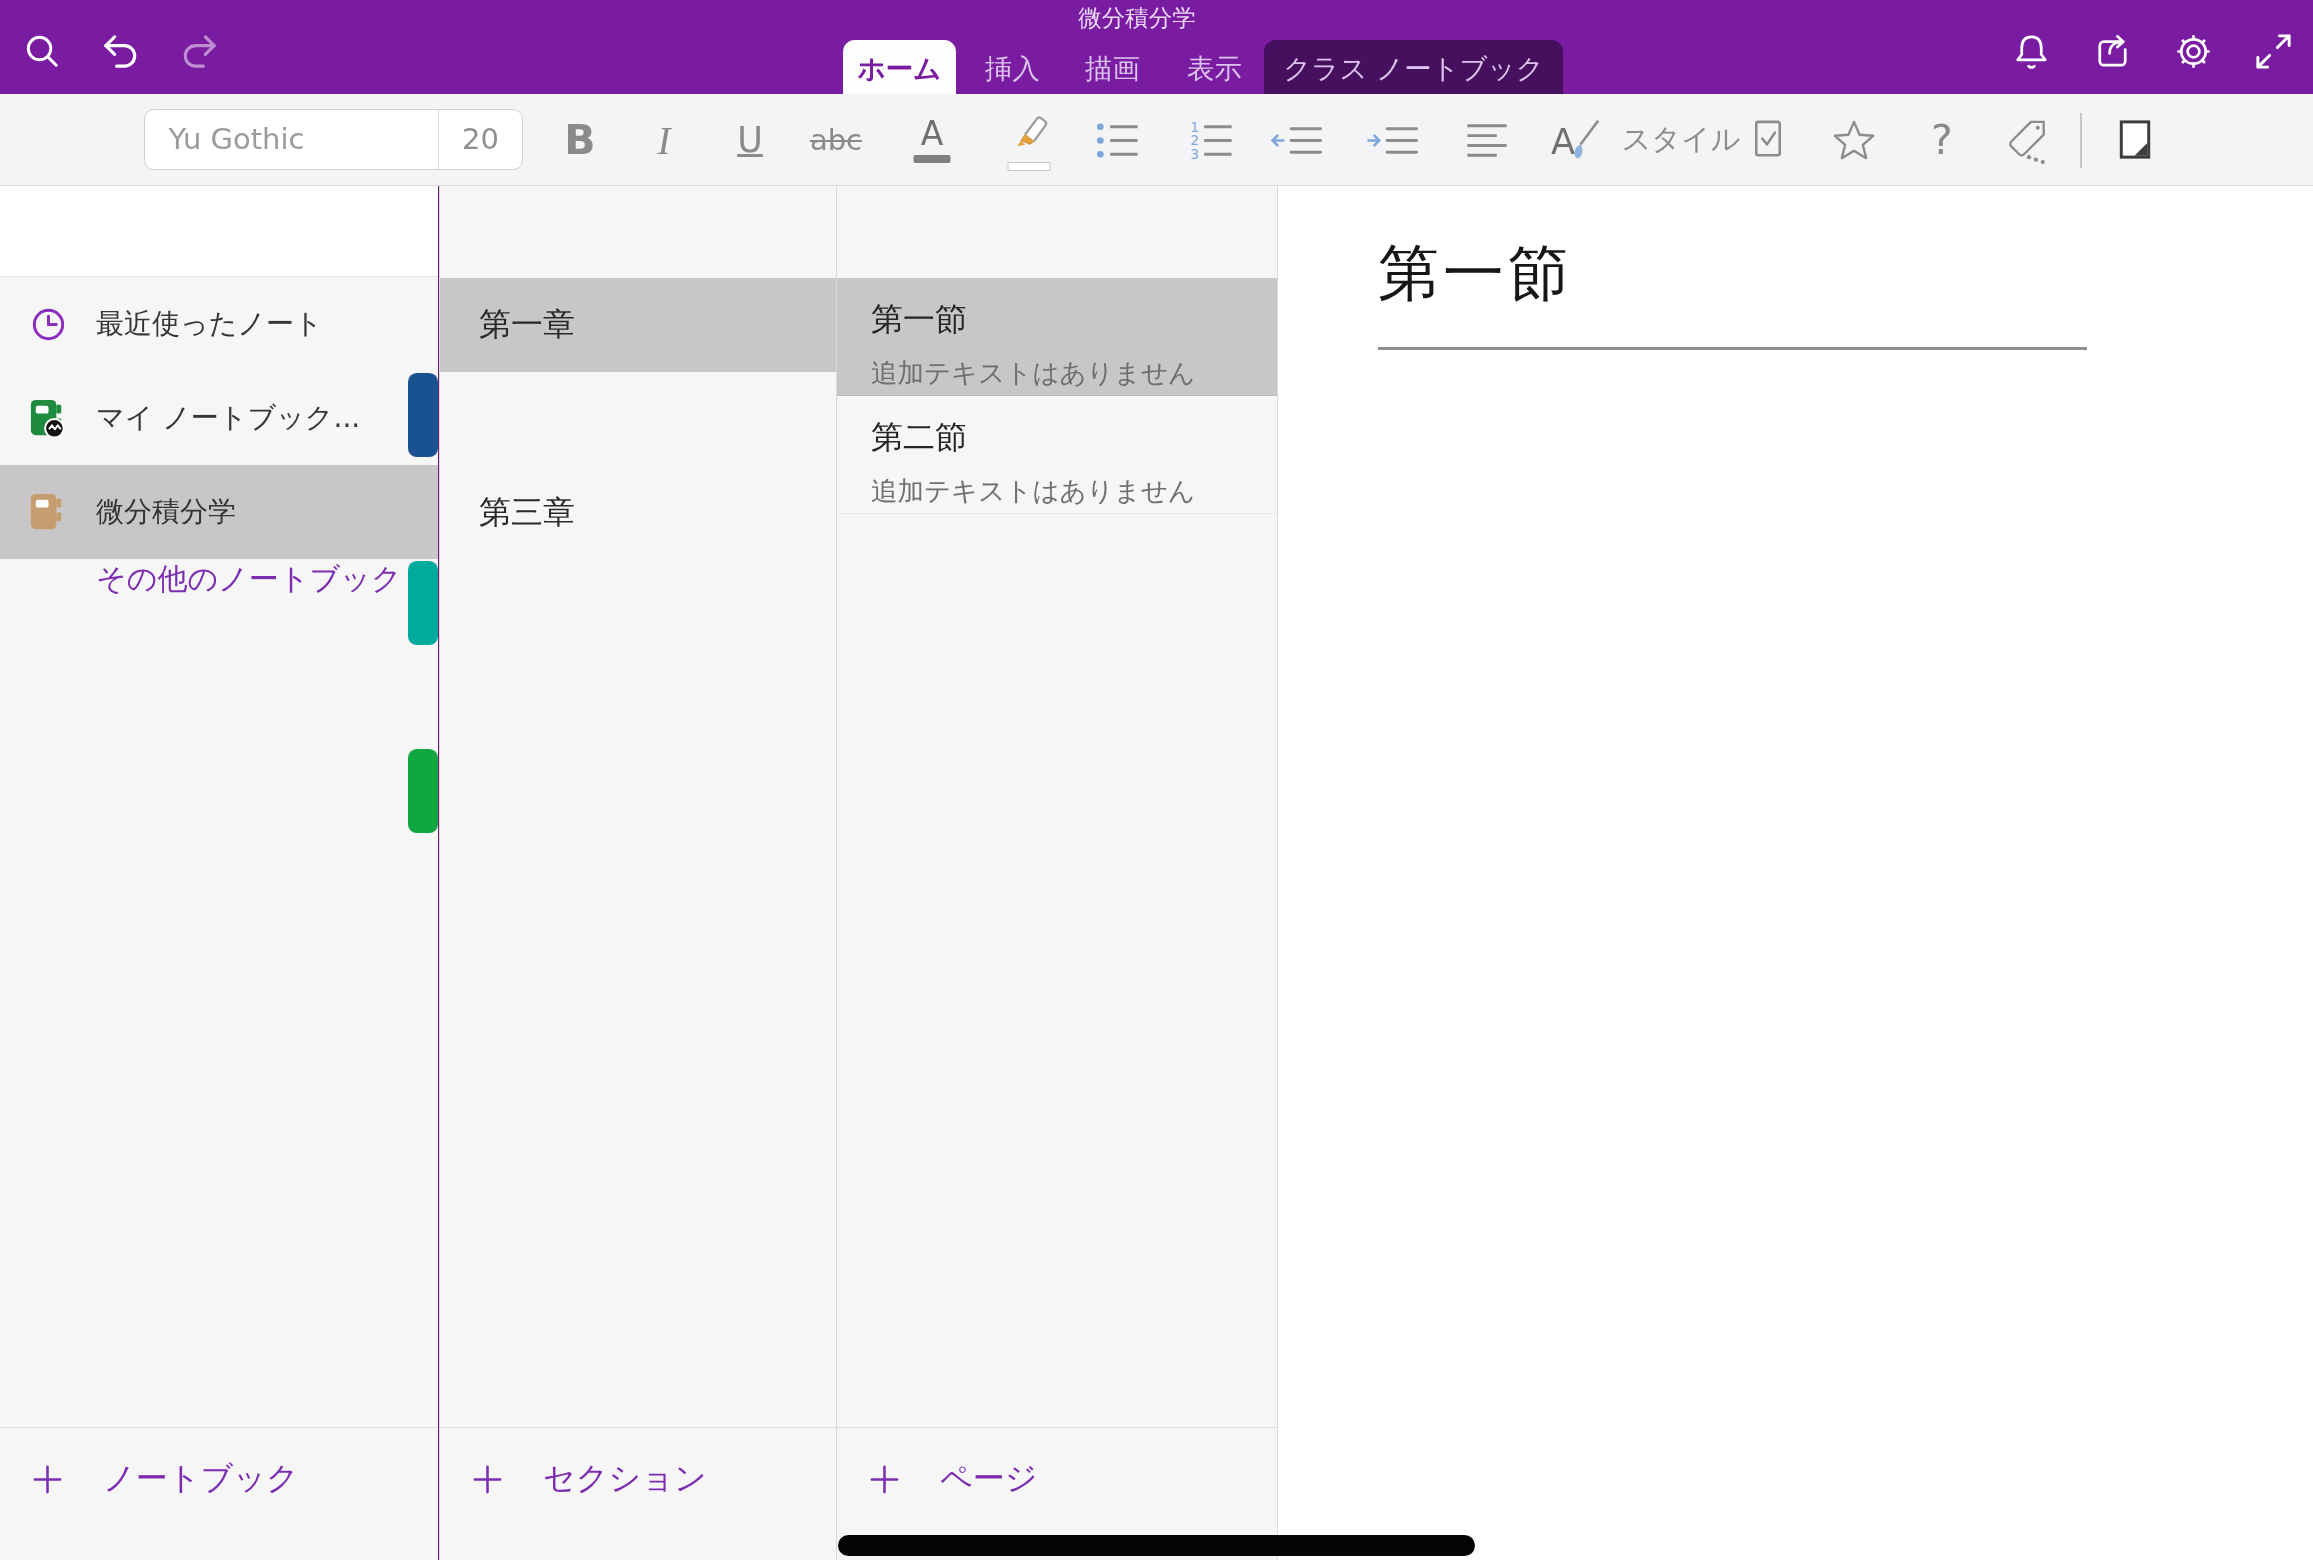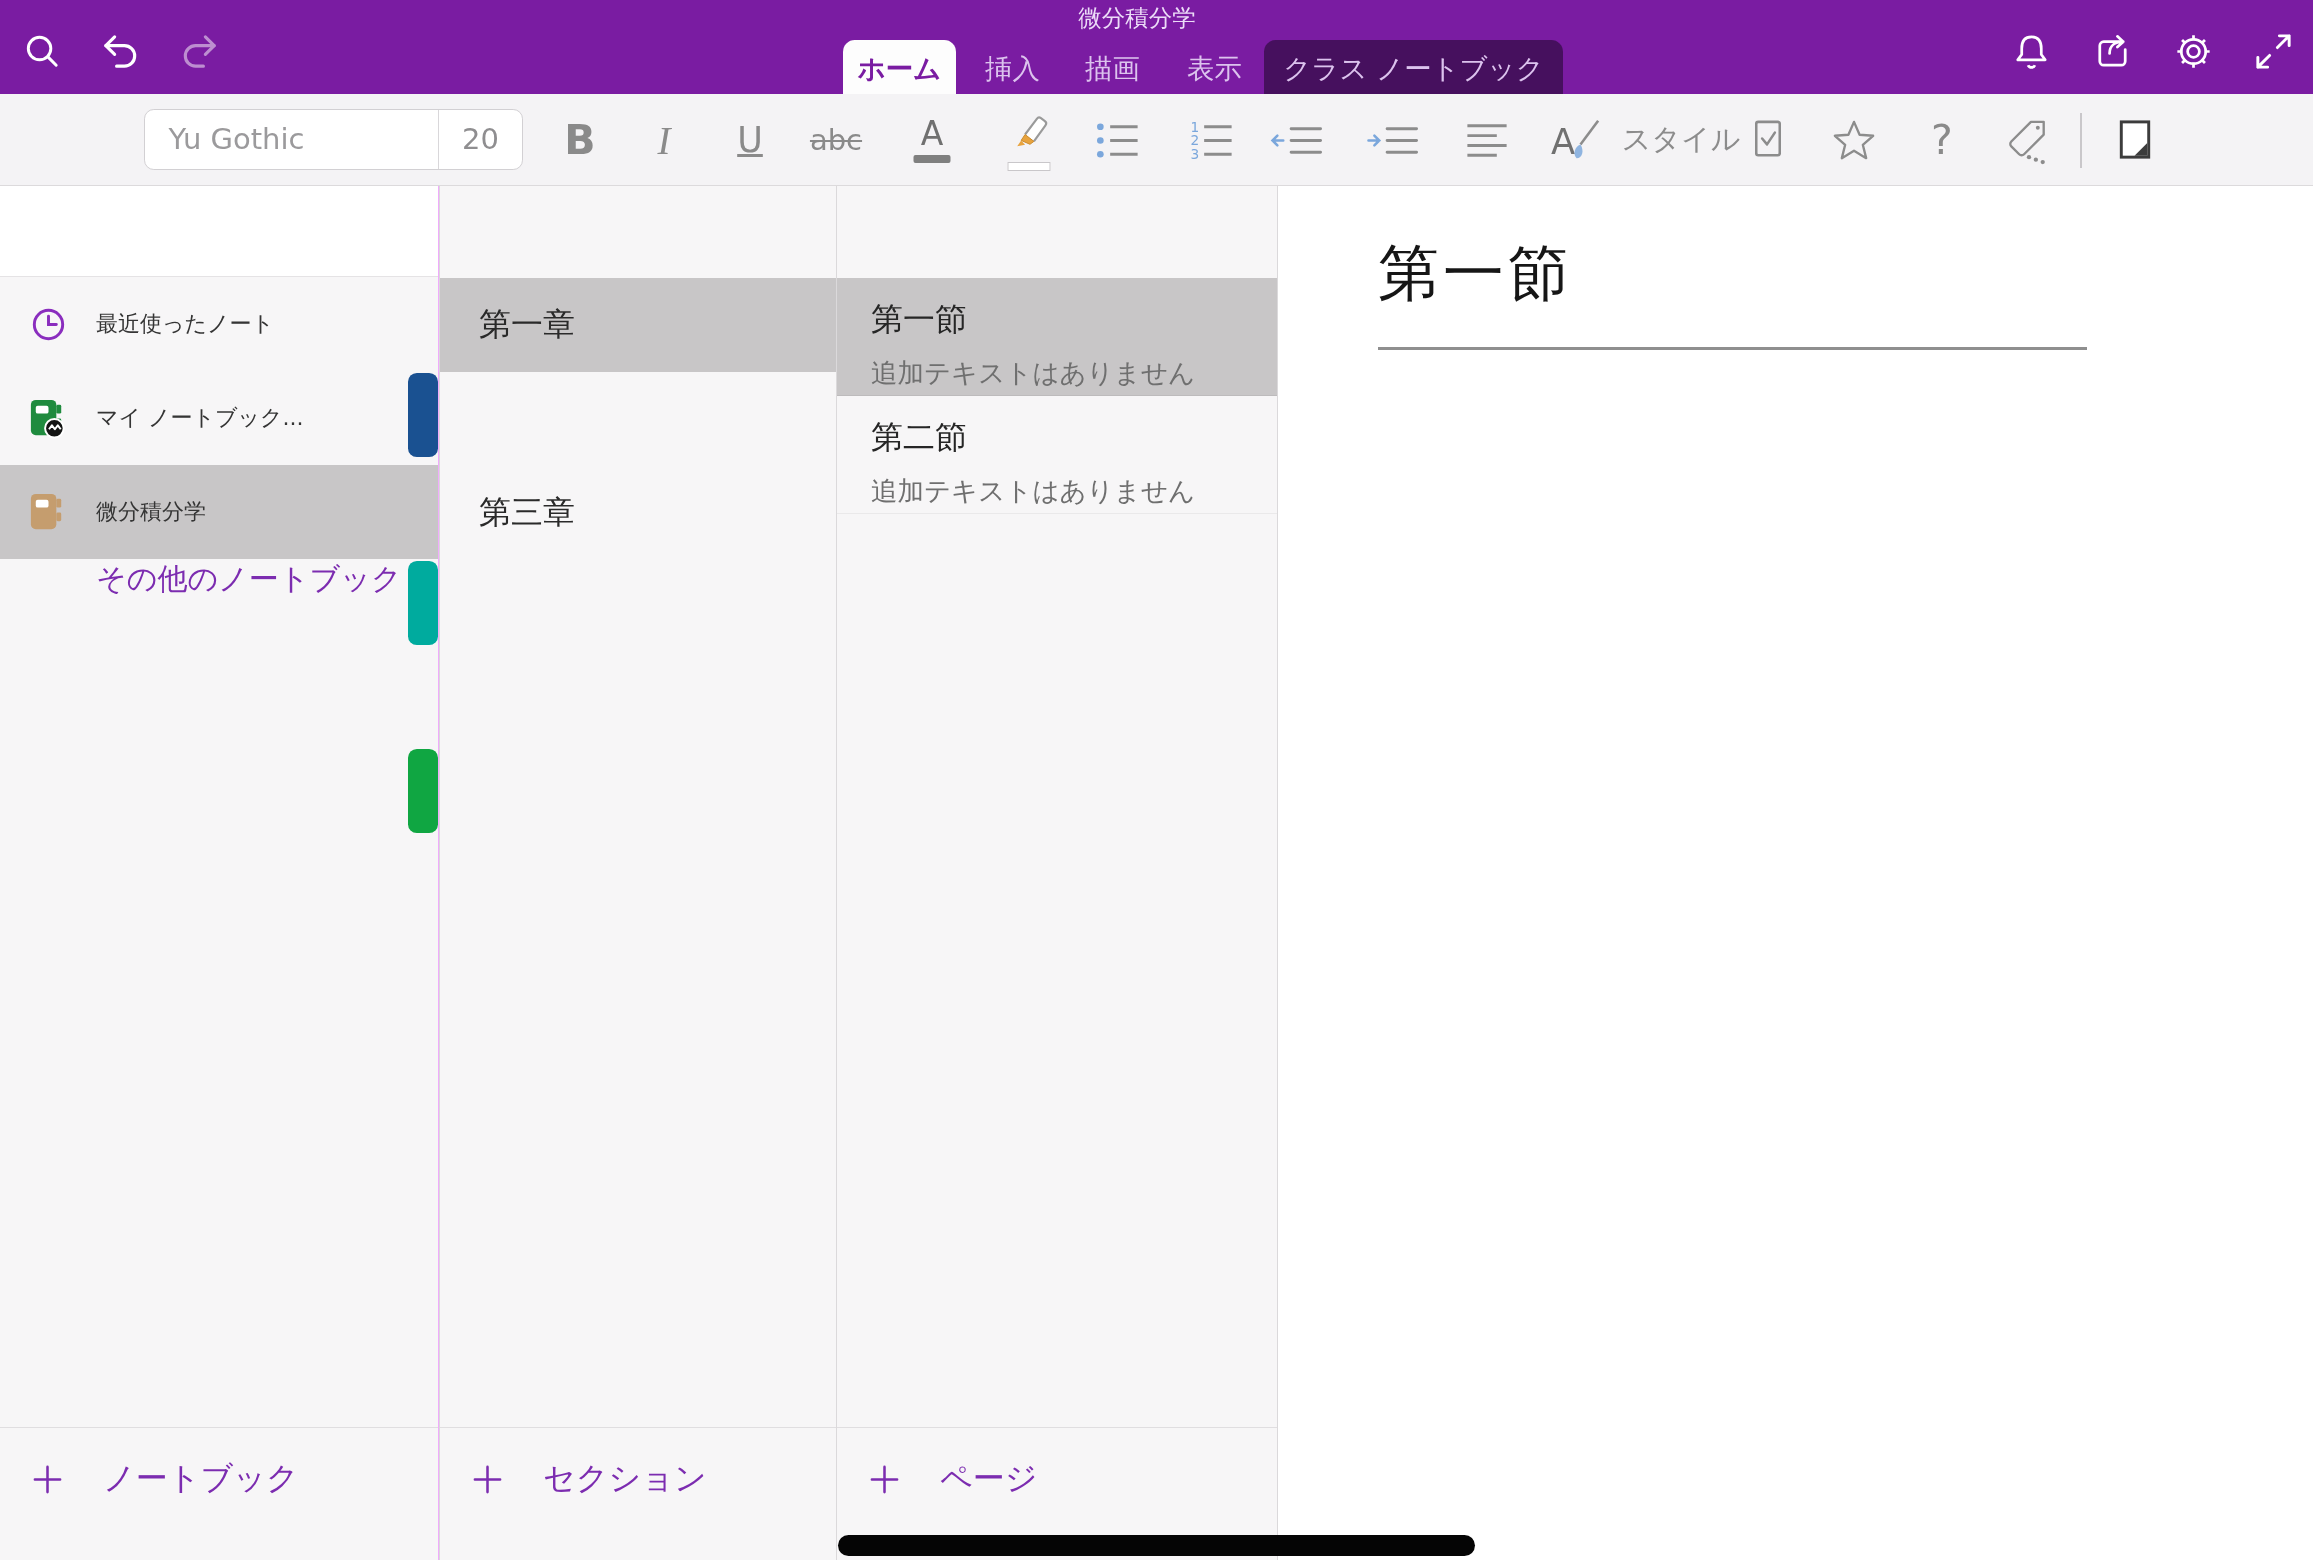--- a/index.html
+++ b/index.html
@@ -1,18 +1,18 @@
 <!DOCTYPE html>
 <html><head>
 <meta charset="utf-8">
 <style>
   * { margin:0; padding:0; box-sizing:border-box; }
   html,body { background:#e8e8e8; }
   body { font-family:"DejaVu Sans","Liberation Sans",sans-serif; }
-  #app { position:relative; width:2313px; height:1560px; background:#f0abfc; overflow:hidden; }
+  #app { position:relative; width:2313px; height:1560px; background:#701a75; overflow:hidden; }
 
   
   .titlebar { position:absolute; left:0; top:0; width:2313px; height:94px; background:#7a1ca2; }
   .tb-icon { position:absolute; top:29px; width:45px; height:45px; color:#fff; }
   .tb-icon svg { width:100%; height:100%; display:block; }
   .doc-title { position:absolute; top:2px; left:1137px; transform:translateX(-50%);
                color:#ecdcf8; font-size:23.5px; white-space:nowrap; }
   .tab { position:absolute; top:40px; height:58px; display:flex; align-items:center; justify-content:center;
          font-size:27.4px; color:#dcc3ee; white-space:nowrap;margin-left:44px; }
   .tab.plain { background:transparent; }
@@ -44,21 +44,21 @@
 
   
   .panel { position:absolute; top:186px; bottom:0; background:#f7f6f7; }
   .sidebar { left:0; width:438px; }
   .sidebar-headerbox { position:absolute; left:0; top:0; width:438px; height:91px; background:#fff;
                        border-bottom:1px solid #e5e3e5; }
   .nb-row { position:absolute; left:0; width:438px; height:94px; display:flex; align-items:center; }
   .nb-row.selected { background:#c8c6c7; }
   .nb-icon { width:45px; height:45px; margin-left:25.5px; flex:none; }
   .nb-icon svg { width:100%; height:100%; display:block; }
-  .nb-label { margin-left:25.5px; font-size:22px; color:#353535; white-space:nowrap; overflow:hidden; }
+  .nb-label { margin-left:25.5px; font-size:28px; color:#353535; white-space:nowrap; overflow:hidden; }
   .color-tab { position:absolute; right:0; width:30px; height:84px; border-radius:8.8px; }
   .more-link { position:absolute; left:96px; top:373px; font-size:30px; color:#7c2cb0; white-space:nowrap; }
 
   .browser-header { position:absolute; left:439px; top:186px; width:838px; height:92px; background:#f4f3f5; }
   .bh-title { position:absolute; left:50%; top:50%; transform:translate(-50%,-50%); font-size:32px; color:#2f2f2f; }
   .bh-edit { position:absolute; right:27.4px; top:50%; transform:translateY(-50%); font-size:33px; color:#7c2cb0; }
 
   .sections-col { left:439px; width:397px; border-left:1px solid #dbd9db;text-align:center; }
   .sec-row { position:absolute; left:0; width:100%; height:94px; display:flex; align-items:center;
              padding-left:39px; font-size:32px; color:#2a2a2a; }

